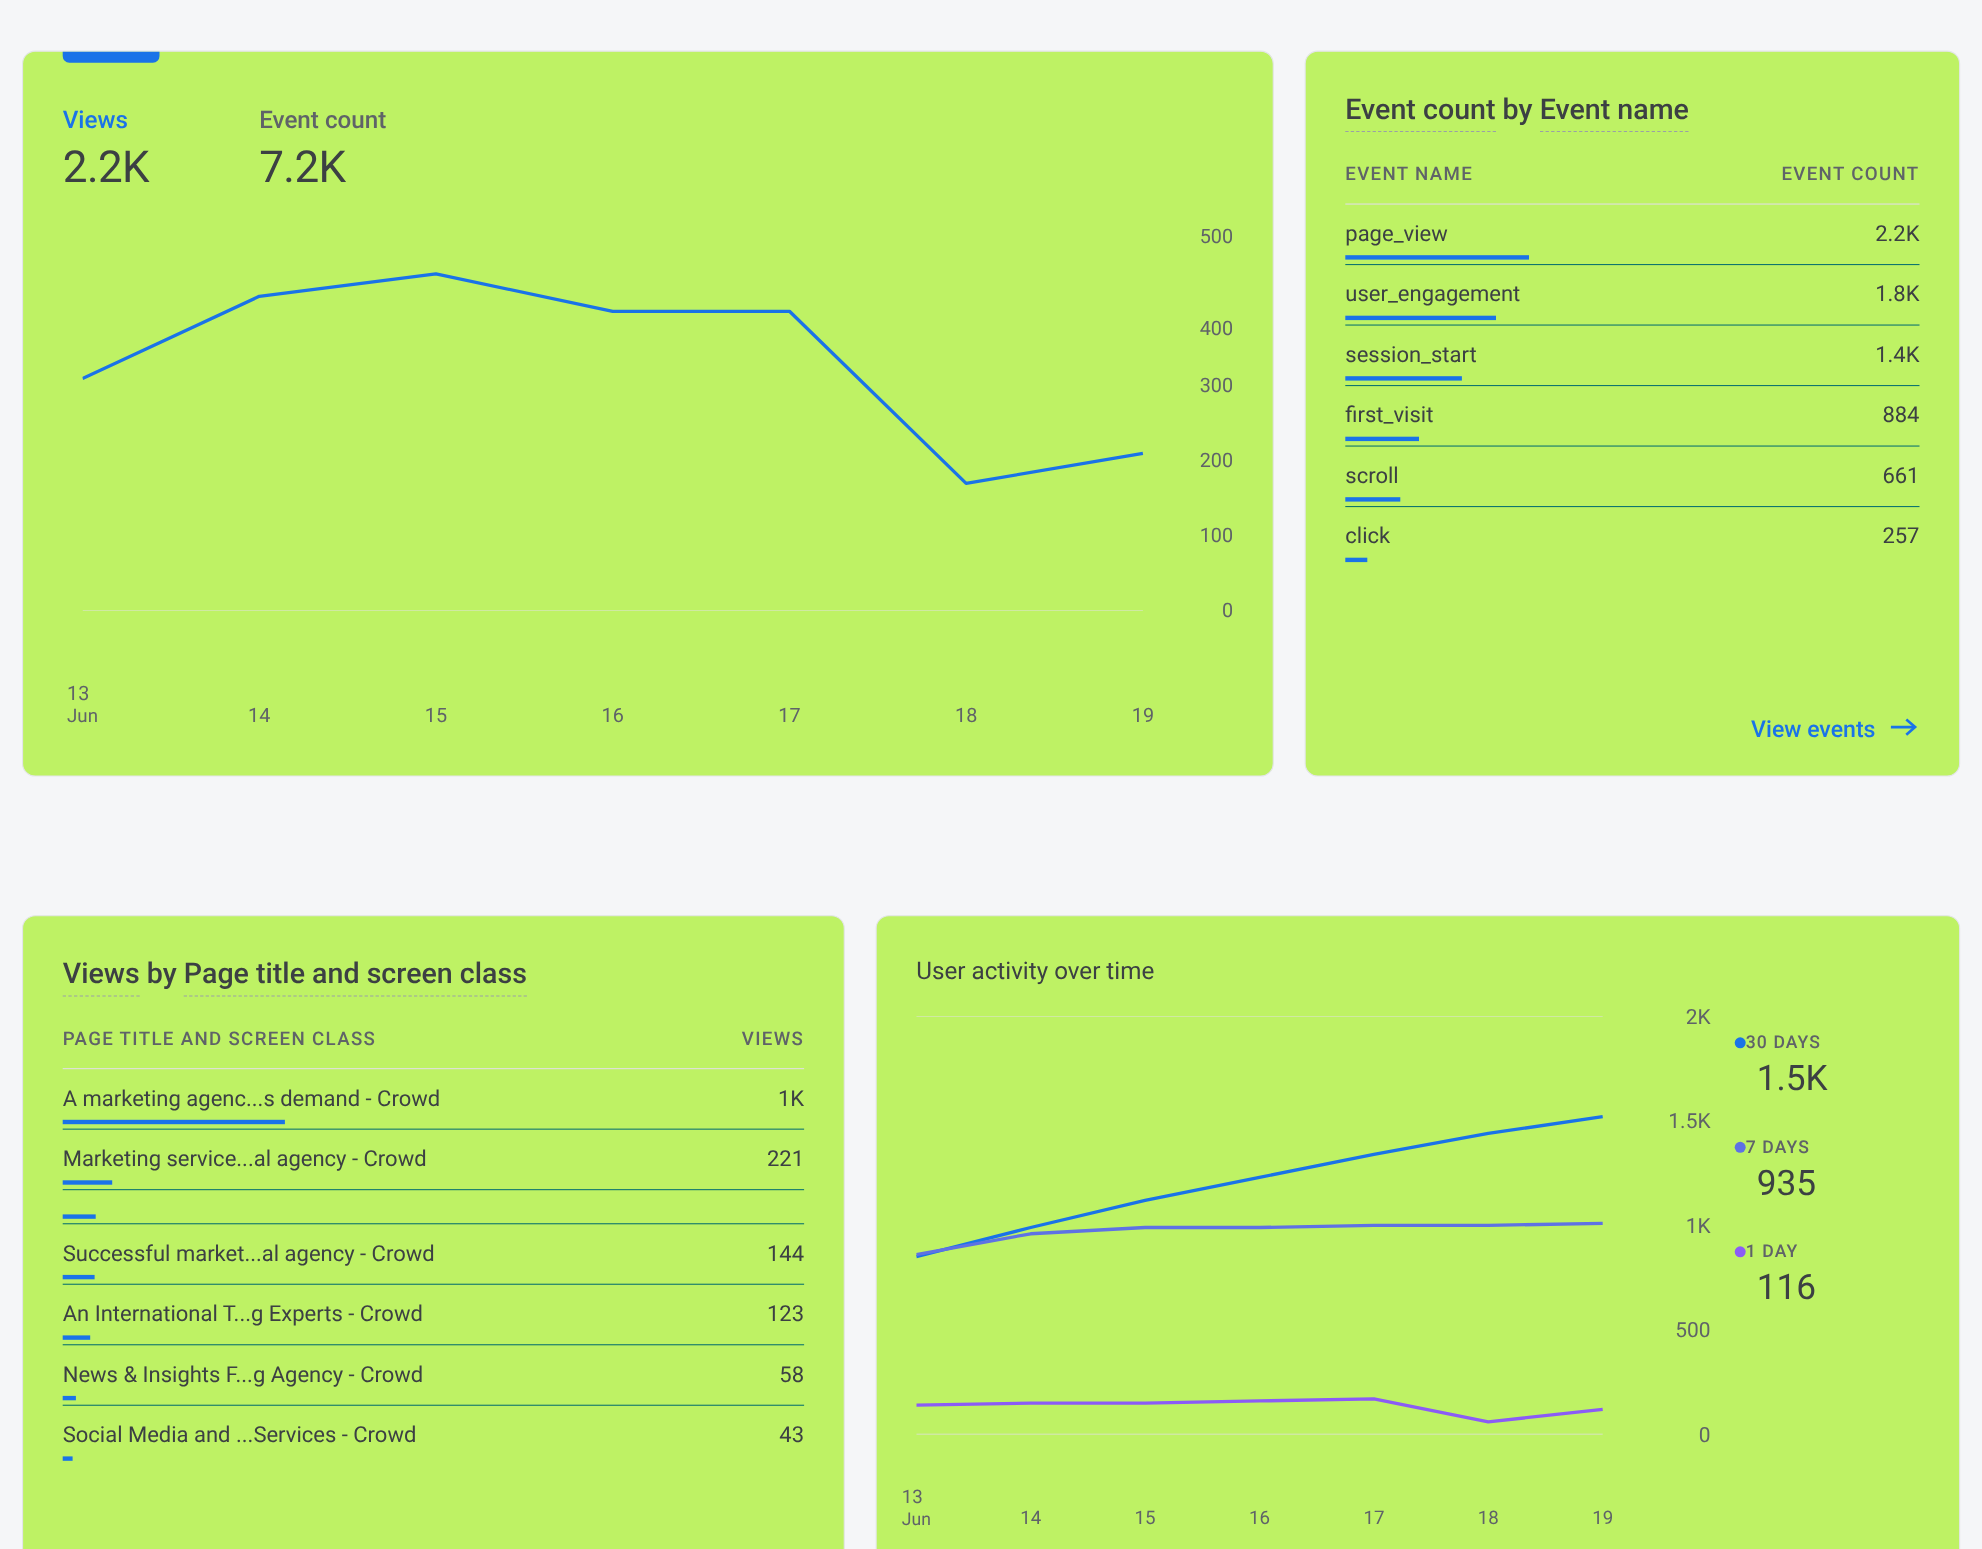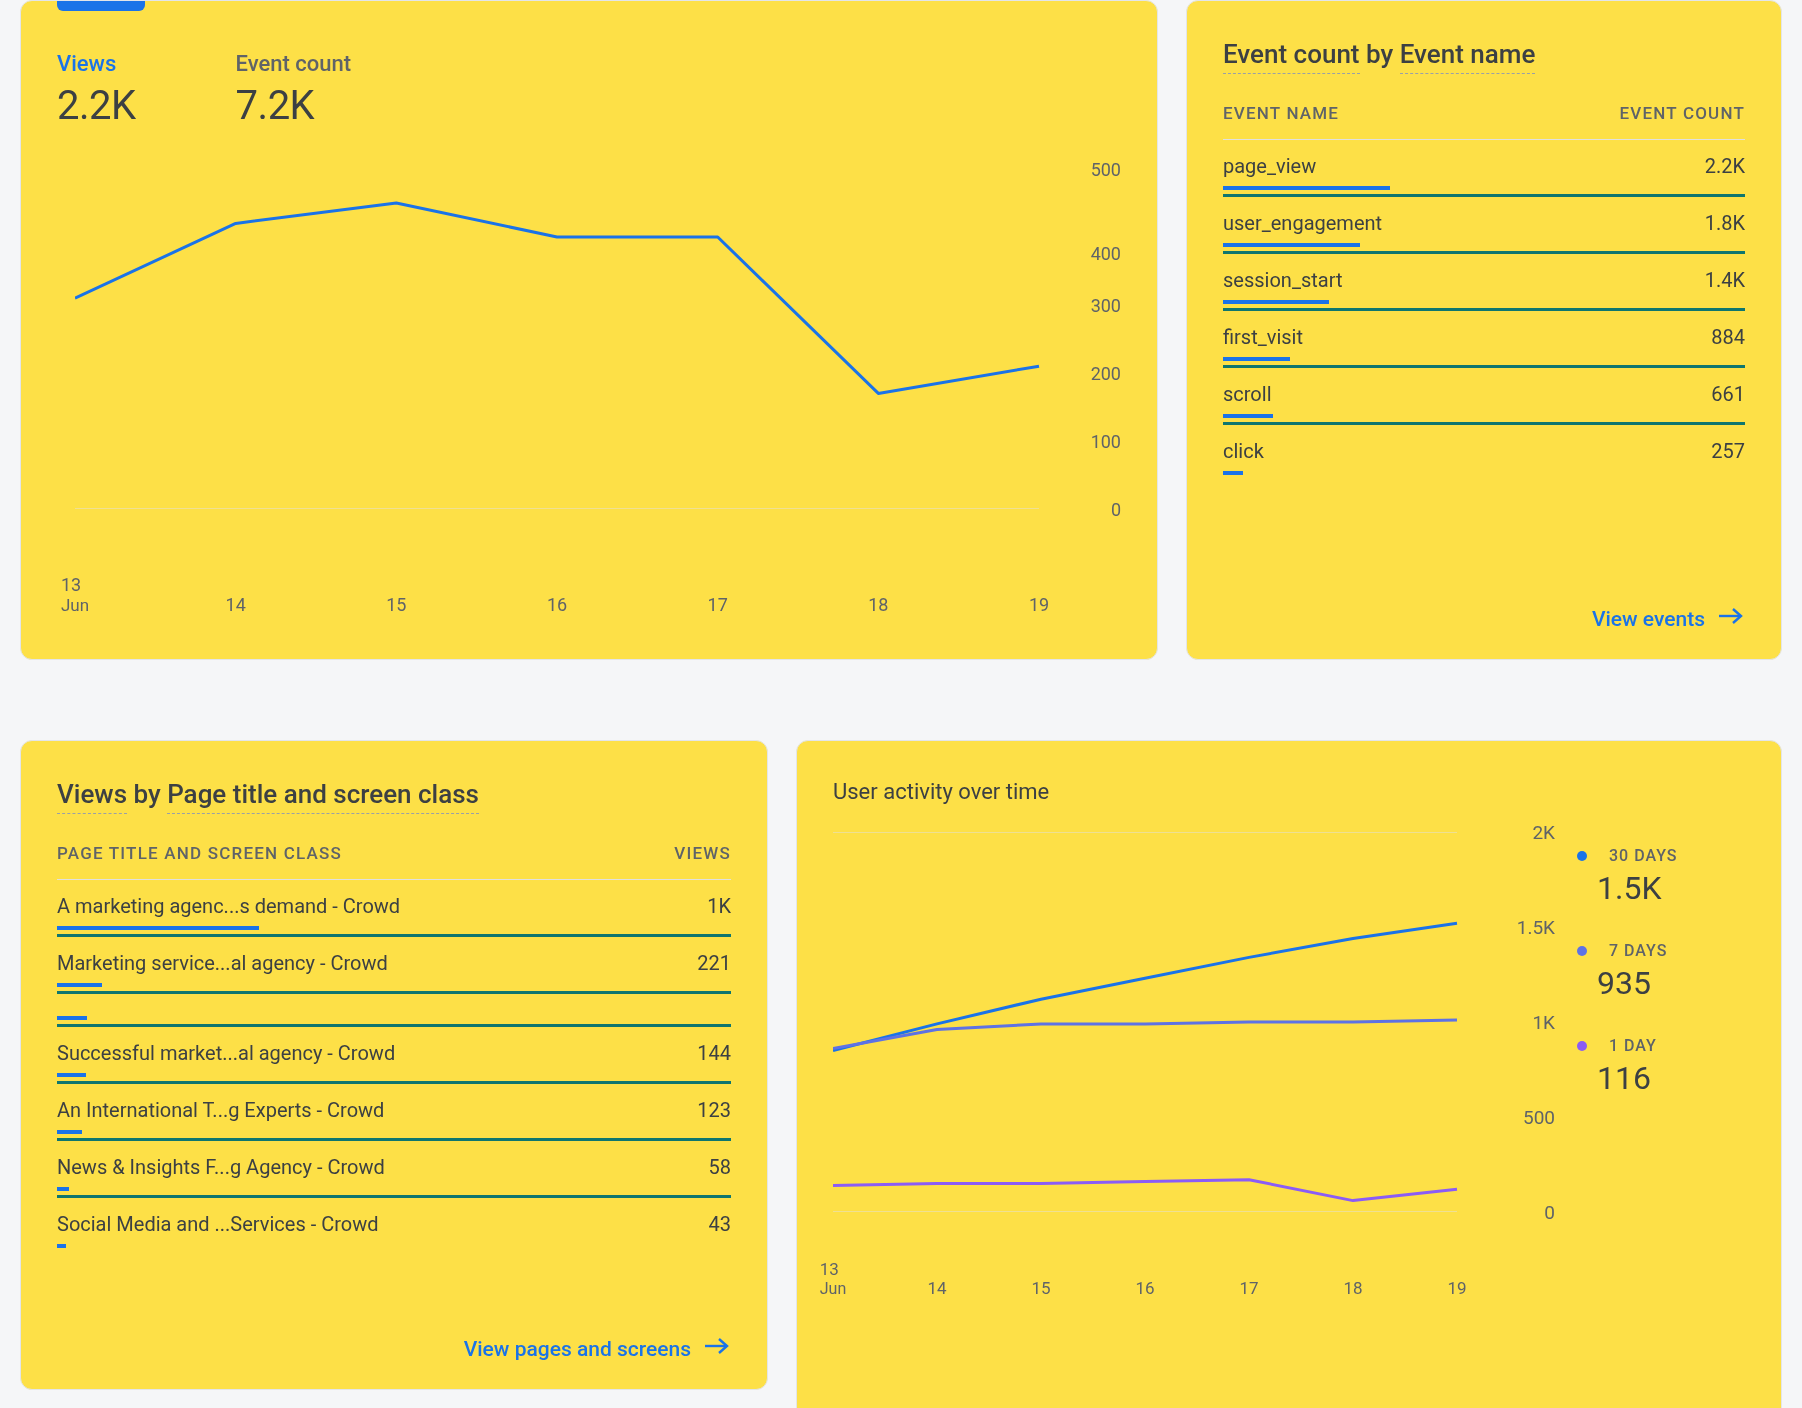--- a/index.html
+++ b/index.html
@@ -13,25 +13,26 @@
   .row1 {
     display: flex;
     gap: 28px;
     margin-bottom: 80px;
   }
   .row2 {
     display: flex;
     gap: 28px;
   }
   .card {
-    background: #fde047;
+    background: #bef264;
     border: 1px solid #e3e5e8;
     border-radius: 12px;
     padding: 28px 36px 28px 36px;
     position: relative;
+    margin-top: 46px;
   }
   .card-views-chart {
     flex: 0 0 1138px;
     height: 660px;
   }
   .card-events {
     flex: 1;
     height: 660px;
     display: flex;
     flex-direction: column;
@@ -139,21 +140,21 @@
   .tbl-header {
     font-size: 17px;
     letter-spacing: 1.2px;
     color: #5f6368;
     font-weight: 500;
     padding-bottom: 16px;
     border-bottom: 1px solid #e0e0e0;
   }
   .tbl-row {
     padding: 14px 0 4px 0;
-    border-bottom: 3px solid #0f766e;
+    border-bottom: 1px solid #0f766e;
     flex-direction: column;
     align-items: stretch;
   }
   .tbl-row .row-top {
     display: flex;
     justify-content: space-between;
     align-items: baseline;
   }
   .tbl-row .name {
     font-size: 20px;
@@ -229,21 +230,21 @@
   .legend-item {
     margin-bottom: 34px;
   }
   .legend-item .lg-label {
     font-size: 16px;
     letter-spacing: 1px;
     color: #5f6368;
     font-weight: 500;
     display: flex;
     align-items: center;
-    gap: 22px;
+    gap: 0;
     margin-bottom: 4px;
   }
   .legend-item .dot {
     width: 10px; height: 10px; border-radius: 50%;
     display:inline-block;
   }
   .legend-item .lg-value {
     font-size: 32px;
     color: #3c4043;
     font-weight: 400;

